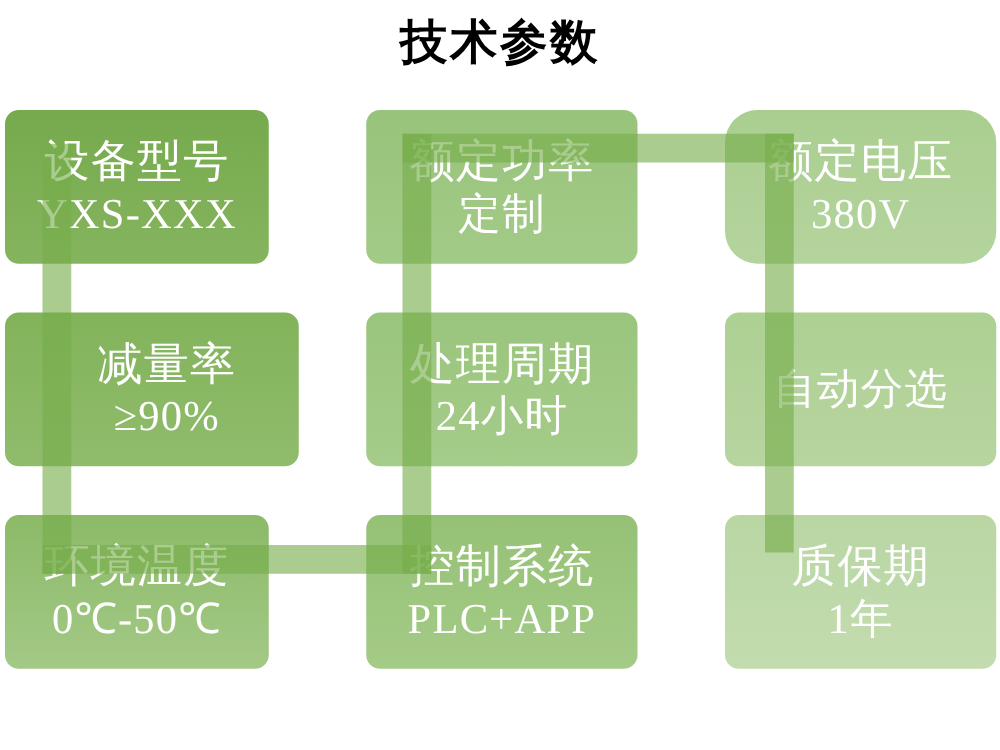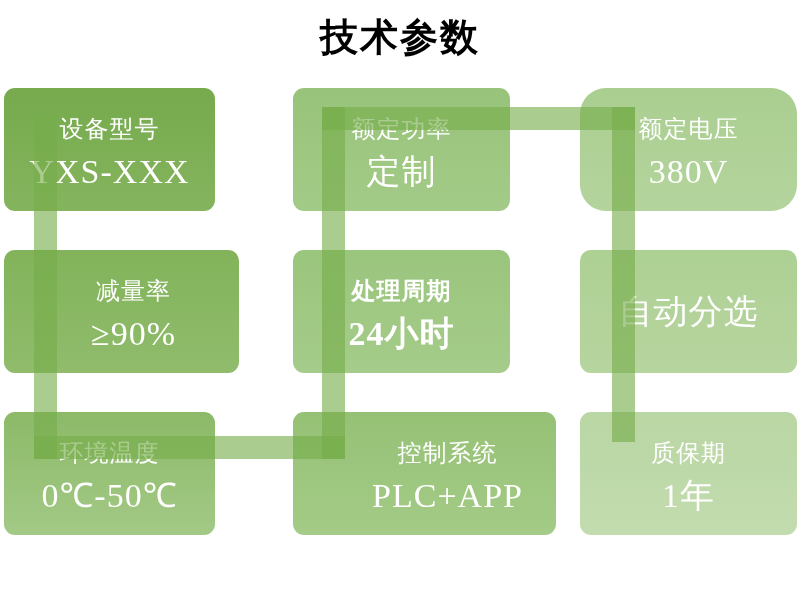--- a/index.html
+++ b/index.html
@@ -3,36 +3,36 @@
 <meta charset="utf-8">
 <style>
   html,body{margin:0;padding:0;}
   body{width:800px;height:600px;background:#ffffff;overflow:hidden;
        font-family:"Liberation Sans", sans-serif;}
   .slide{position:relative;width:800px;height:600px;background:#ffffff;}
 
   .slide-title{position:absolute;top:14px;left:0;width:800px;margin:0;
     text-align:center;font-size:38px;line-height:46px;font-weight:600;
     color:#000000;letter-spacing:2px;
-    font-family:Liberation Serif, serif;}
+    font-family:Liberation Mono, monospace;}
 
   .param-box{position:absolute;width:211px;height:123px;border-radius:11px;
     display:flex;flex-direction:column;justify-content:center;align-items:center;
     gap:12px;z-index:1;}
-  .param-box .p-label{color:#ffffff;font-size:24px;line-height:32px;
+  .param-box .p-label{color:#ffffff;font-size:36px;line-height:32px;
     font-family:"Liberation Serif", serif;letter-spacing:1px;white-space:nowrap;}
   .param-box .p-value{color:#ffffff;font-size:34px;line-height:30px;
     font-family:"Liberation Serif", serif;letter-spacing:1px;white-space:nowrap;}
 
   
   .pos-0{left:4px;  top:88px;}
   .pos-1{left:293px;top:88px;width:217px;}
   .pos-2{left:580px;top:88px;width:217px;border-radius:26px;}
   .pos-3{left:4px;  top:250px;}
-  .pos-4{left:293px;top:250px;width:217px;font-weight:bold;}
+  .pos-4{left:293px;top:250px;width:217px;}
   .pos-5{left:580px;top:250px;width:217px;}
   .pos-6{left:4px;  top:412px;}
   .pos-7{left:293px;top:412px;width:217px;}
   .pos-8{left:580px;top:412px;width:217px;}
 
   
   .seg{position:absolute;z-index:2;}
   .seg-v1{left:34px; top:115px;width:23px; height:344px;} 
   .seg-h1{left:34px; top:436px;width:311px;height:23px;}  
   .seg-v2{left:322px;top:107px;width:23px; height:352px;} 
@@ -98,21 +98,21 @@
       </div>
     </div>
 
     <div class="param-box pos-6" style="background: linear-gradient(rgb(140, 186, 104), rgb(163, 201, 134));">
       <div class="box-text">
         <span class="p-label">环境温度</span>
         <span class="p-value">0℃-50℃</span>
       </div>
     </div>
 
-    <div class="param-box pos-7" style="background: linear-gradient(rgb(149, 193, 117), rgb(164, 203, 135)); padding-left: 46px;">
+    <div class="param-box pos-7" style="background: linear-gradient(rgb(149, 193, 117), rgb(164, 203, 135));">
       <div class="box-text">
         <span class="p-label">控制系统</span>
         <span class="p-value">PLC+APP</span>
       </div>
     </div>
 
     <div class="param-box pos-8" style="background: linear-gradient(rgb(185, 214, 163), rgb(195, 220, 175));">
       <div class="box-text">
         <span class="p-label">质保期</span>
         <span class="p-value">1年</span>

